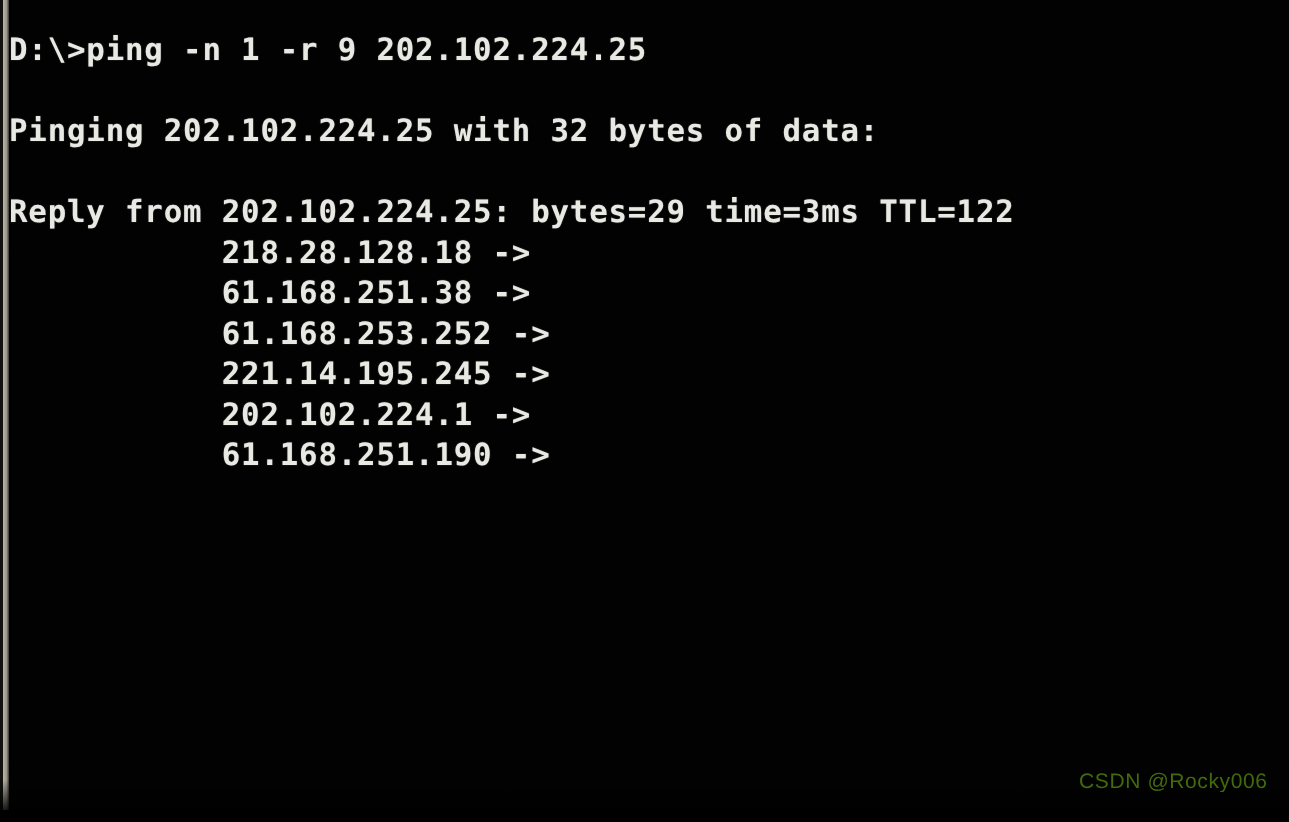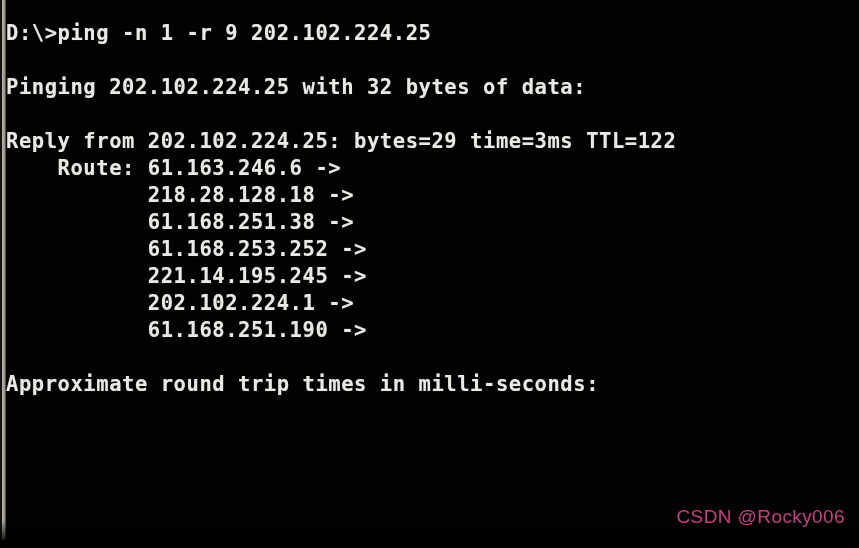--- a/index.html
+++ b/index.html
@@ -68,49 +68,47 @@
   }
 
   .line.blank {
     color: transparent;
   }
 
   .watermark {
     position: absolute;
     right: 14px;
     bottom: 12px;
-    color: #ec4899;
+    color: #4d7c0f;
     font-family: "Liberation Sans", sans-serif;
-    font-size: 19px;
+    font-size: 14px;
     font-weight: 400;
     letter-spacing: .4px;
     opacity: .85;
   }
 </style>
 </head>
 <body>
 
 <div id="screen">
 
   <div class="frame-edge-dark"></div>
   <div class="frame-edge-light"></div>
 
   <div class="console">
     <div class="line">D:\&gt;ping -n 1 -r 9 202.102.224.25</div>
     <div class="line blank"></div>
     <div class="line">Pinging 202.102.224.25 with 32 bytes of data:</div>
     <div class="line blank"></div>
     <div class="line">Reply from 202.102.224.25: bytes=29 time=3ms TTL=122</div>
-    <div class="line">    Route: 61.163.246.6 -&gt;</div>
     <div class="line">           218.28.128.18 -&gt;</div>
     <div class="line">           61.168.251.38 -&gt;</div>
     <div class="line">           61.168.253.252 -&gt;</div>
     <div class="line">           221.14.195.245 -&gt;</div>
     <div class="line">           202.102.224.1 -&gt;</div>
     <div class="line">           61.168.251.190 -&gt;</div>
     <div class="line blank"></div>
-    <div class="line">Approximate round trip times in milli-seconds:</div>
   </div>
 
   <div class="bottom-fade"></div>
 
   <div class="watermark">CSDN @Rocky006</div>
 </div>
 
 </body></html>

